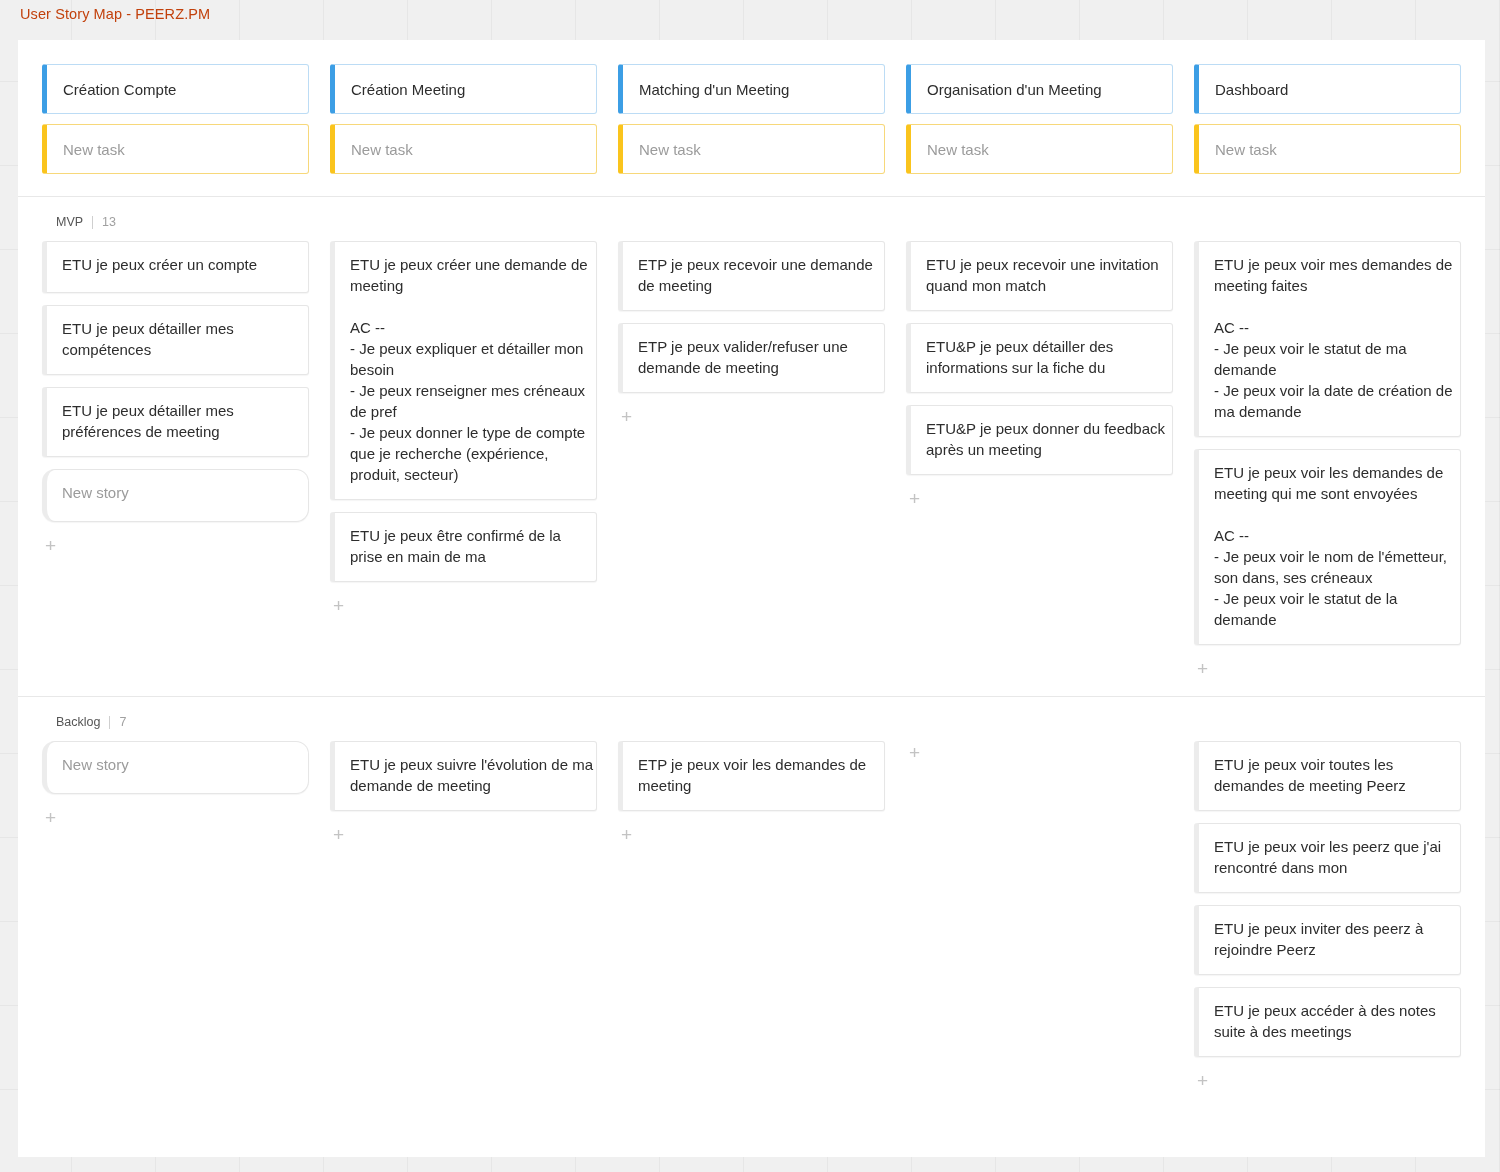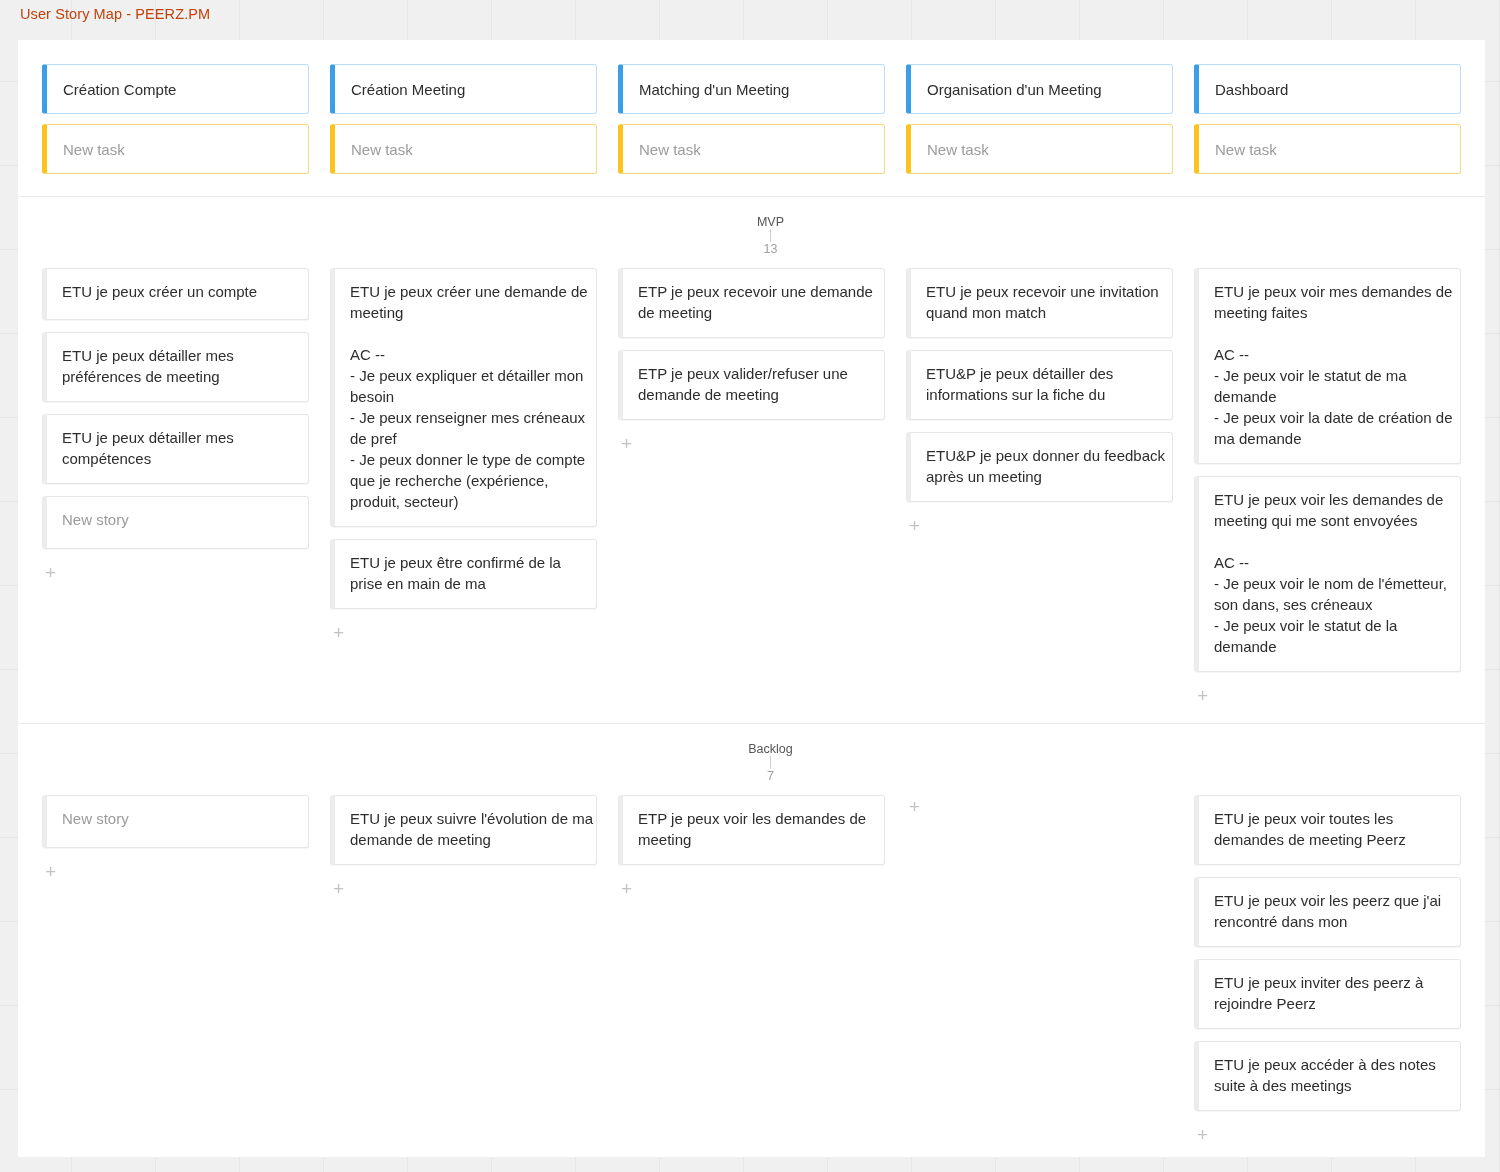--- a/index.html
+++ b/index.html
@@ -115,31 +115,31 @@
     white-space: pre-line;
     display: block;
     padding: 12px 2px 14px 15px;
   }
 
   .card-new-story {
     color: #9b9b9b;
     min-height: 53px;
     display: flex;
     align-items: flex-start;
+    border-radius: 13px;
   }
 
   
   .section-head {
     padding: 18px 0 12px 38px;
     font-size: 12.5px;
     color: #5b5b5b;
     display: flex;
-    align-items: center;
+    align-items: flex-end;
     gap: 0;
-    flex-direction: column;
   }
   .section-name { color: #555; }
   .section-sep {
     display: inline-block;
     width: 1px;
     height: 13px;
     background: #cfcfcf;
     margin: 0 9px;
   }
   .section-count { color: #a0a0a0; }
@@ -220,22 +220,22 @@
   <div class="row row-divider mvp-row body-row">
     <div class="section-head">
       <span class="section-name">MVP</span>
       <span class="section-sep"></span>
       <span class="section-count">13</span>
     </div>
     <div class="cols">
 
       <div class="col">
         <div class="card card-story">ETU je peux créer un compte</div>
+        <div class="card card-story">ETU je peux détailler mes compétences</div>
         <div class="card card-story">ETU je peux détailler mes préférences de meeting</div>
-        <div class="card card-story">ETU je peux détailler mes compétences</div>
         <div class="card card-story card-new-story">New story</div>
         <div class="add-btn">+</div>
       </div>
 
       <div class="col">
         <div class="card card-story">ETU je peux créer une demande de meeting
 
 AC --
 - Je peux expliquer et détailler mon besoin
 - Je peux renseigner mes créneaux de pref

